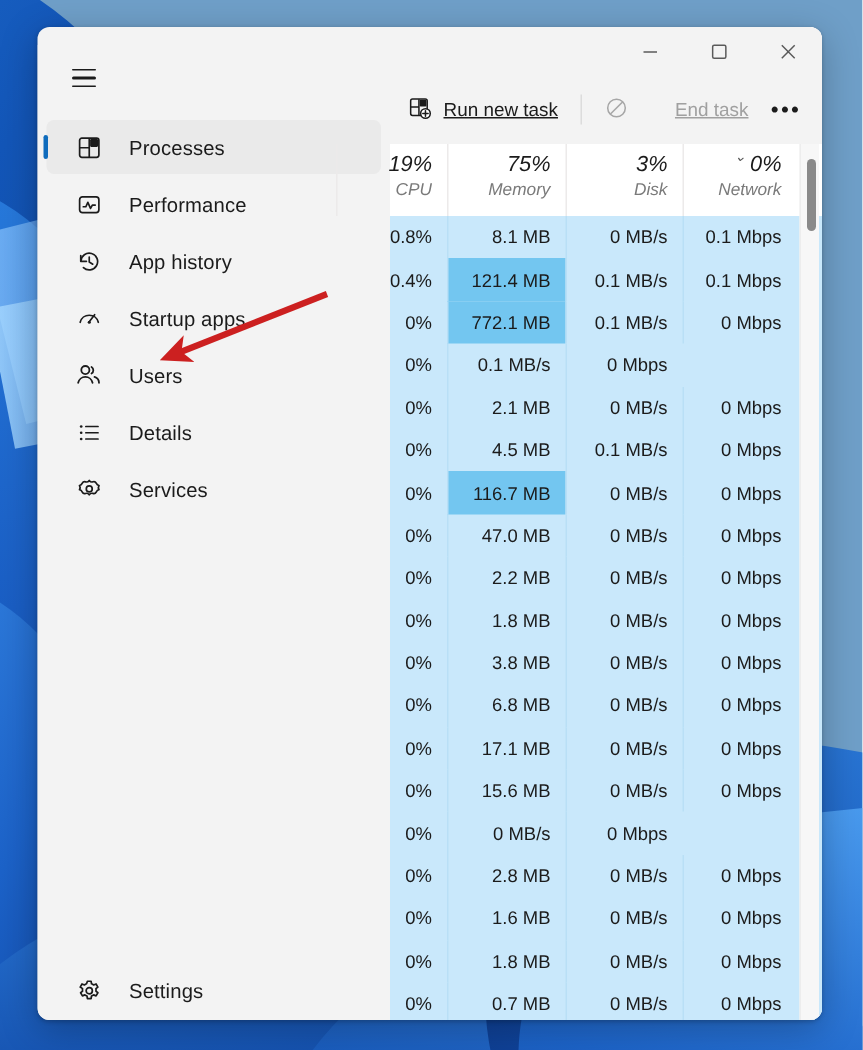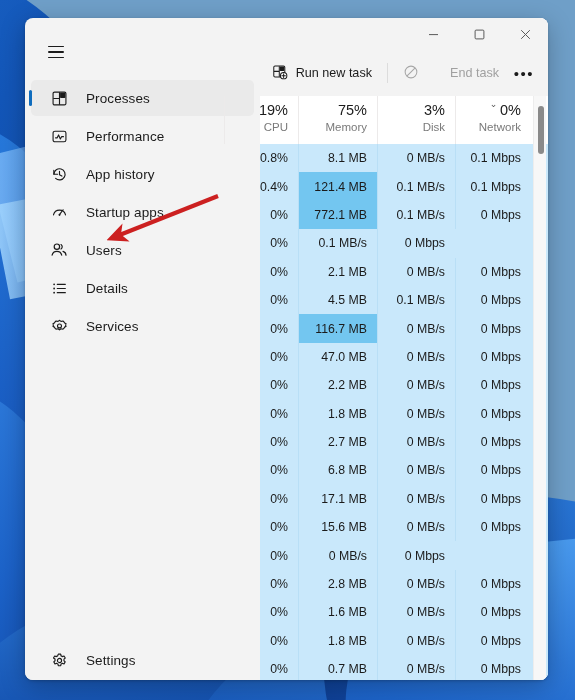--- a/index.html
+++ b/index.html
@@ -188,20 +188,21 @@
   }
   .tb-btn {
     display: flex; align-items: center; gap: 8px;
     height: 30px;
     padding: 0 9px;
     border-radius: 4px;
     font-size: 12.6px;
     color: #1b1b1b;
     cursor: pointer;
     white-space: nowrap;
+    text-decoration: underline;
   }
   .tb-btn.disabled { color: #a0a0a0; cursor: default; gap: 31px; }
   .tb-sep {
     width: 1px; height: 20px; background: #dcdcdc; margin: 0 6px;
   }
   .tb-more {
     width: 32px; height: 30px;
     display:flex; align-items:center; justify-content:center;
     border-radius: 4px; cursor: pointer;
     letter-spacing: 1.5px; font-size: 15px; color: #1b1b1b;
@@ -231,20 +232,21 @@
   #thead .colgrid { height: 48px; }
   .th {
     position: relative;
     display: flex;
     flex-direction: column;
     align-items: flex-end;
     justify-content: center;
     padding: 0 10px 4px 0;
     cursor: pointer;
     border-left: 1px solid #eceaea;
+    font-style: italic;
   }
   .th-val { font-size: 14.5px; color: #1b1b1b; line-height: 1.1; }
   .th-name { font-size: 11.5px; color: #7a7a7a; margin-top: 2px; line-height: 1.1; }
   .sort-caret {
     position: absolute;
     top: 4px; left: 50%;
     transform: translateX(-50%);
     font-size: 9px; color: #555;
     line-height: 1;
   }
@@ -567,21 +569,21 @@
               <div class="colgrid">
                 <div class="cell">0%</div>
                 <div class="cell">1.8 MB</div>
                 <div class="cell">0 MB/s</div>
                 <div class="cell">0 Mbps</div>
               </div>
             </div>
             <div class="row">
               <div class="colgrid">
                 <div class="cell">0%</div>
-                <div class="cell">2.7 MB</div>
+                <div class="cell">3.8 MB</div>
                 <div class="cell">0 MB/s</div>
                 <div class="cell">0 Mbps</div>
               </div>
             </div>
             <div class="row">
               <div class="colgrid">
                 <div class="cell">0%</div>
                 <div class="cell">6.8 MB</div>
                 <div class="cell">0 MB/s</div>
                 <div class="cell">0 Mbps</div>

